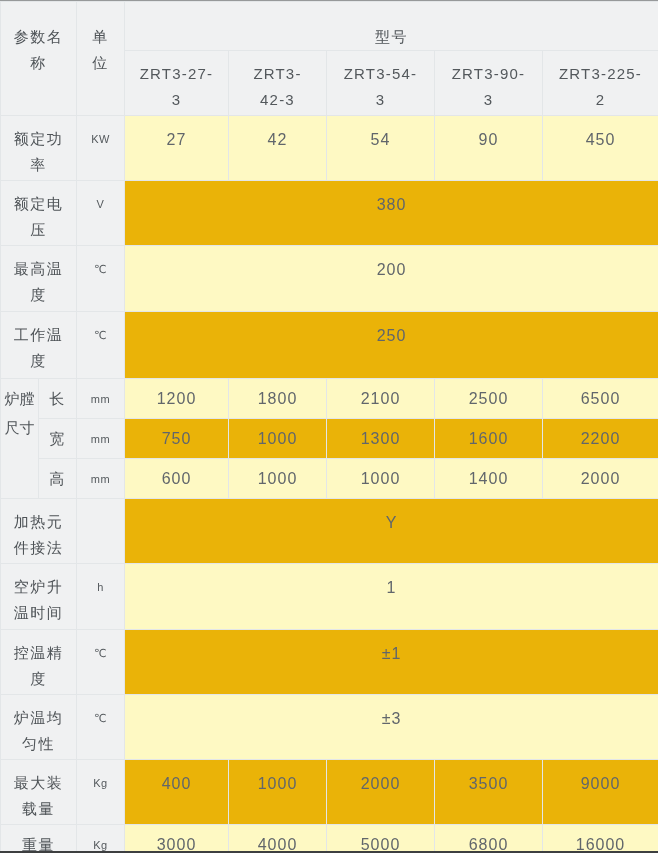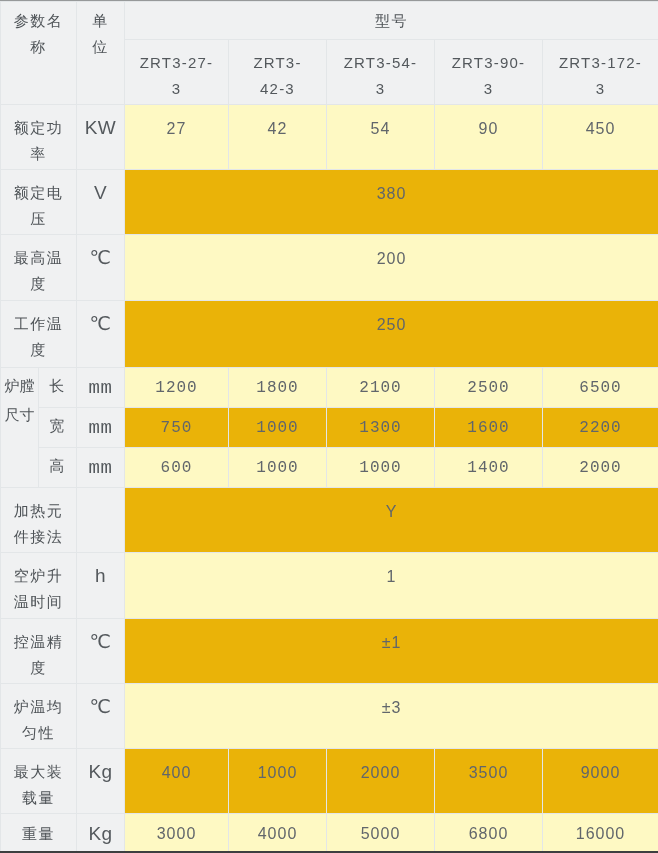--- a/index.html
+++ b/index.html
@@ -18,34 +18,34 @@
   }
   col.c1 { width:38px; }  col.c2 { width:38px; }  col.c3 { width:48px; }
   col.c4 { width:104px; } col.c5 { width:98px; }  col.c6 { width:108px; }
   col.c7 { width:108px; } col.c8 { width:116px; }
   th, td {
     border:1px solid #e3e6e8; padding:0; margin:0;
     vertical-align:top; text-align:center; font-weight:normal; overflow:hidden;
   }
   .gray { background:#f0f1f2; }
   
-  tr.h38{height:38px;} tr.h40{height:40px;font-family:Liberation Mono, monospace;} tr.h41{height:41px;}
+  tr.h38{height:38px;} tr.h40{height:40px;} tr.h41{height:41px;}
   tr.h65{height:65px;} tr.h66{height:66px;} tr.h67{height:67px;}
   
   .cjk {
     font-size:15px; line-height:26px; letter-spacing:1.5px;
     padding:10px 8px 0; color:#4e5357;
   }
-  .hdr { padding-top:6px; }
+  .hdr { padding-top:22px; }
   .model {
     font-size:15px; line-height:26px; letter-spacing:1.2px;
     padding:10px 13px 0; color:#53585c;
     overflow-wrap:break-word;
   }
-  .unit { font-size:19px; line-height:26px; padding:10px 2px 0; color:#54595d; letter-spacing:0.5px; }
+  .unit { font-size:11px; line-height:26px; padding:10px 2px 0; color:#54595d; letter-spacing:0.5px; }
   .val  { font-size:16px; line-height:26px; letter-spacing:1px; padding:11px 4px 0; color:#61666b; background:#eab308; }
   tr.tint .val { background:#fef9c3; }
   .vgroup {
     font-size:15px; line-height:29px; letter-spacing:0; word-break:break-all;
     padding:5px 0 0; color:#4e5357;
   }
   tr.short .cjk, tr.short .unit { padding-top:7px; }
   tr.short .val { padding-top:7px; }
 </style>
 </head>
@@ -69,21 +69,21 @@
       <th class="gray cjk hdr" colspan="2" rowspan="2">参数名称</th>
       <th class="gray cjk hdr" rowspan="2">单位</th>
       <th class="gray cjk hdr" colspan="5">型号</th>
     </tr>
 
     <tr class="h65">
       <th class="gray model">ZRT3-27-3</th>
       <th class="gray model">ZRT3-42-3</th>
       <th class="gray model">ZRT3-54-3</th>
       <th class="gray model">ZRT3-90-3</th>
-      <th class="gray model">ZRT3-172-3</th>
+      <th class="gray model">ZRT3-225-2</th>
     </tr>
 
     <tr class="h65 tint">
       <td class="gray cjk" colspan="2">额定功率</td>
       <td class="gray unit">KW</td>
       <td class="val">27</td>
       <td class="val">42</td>
       <td class="val">54</td>
       <td class="val">90</td>
       <td class="val">450</td>

